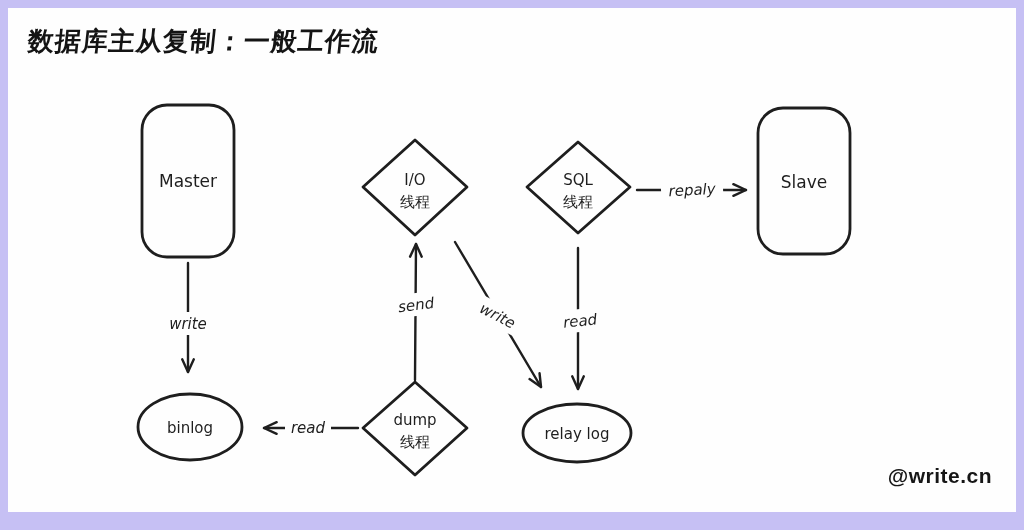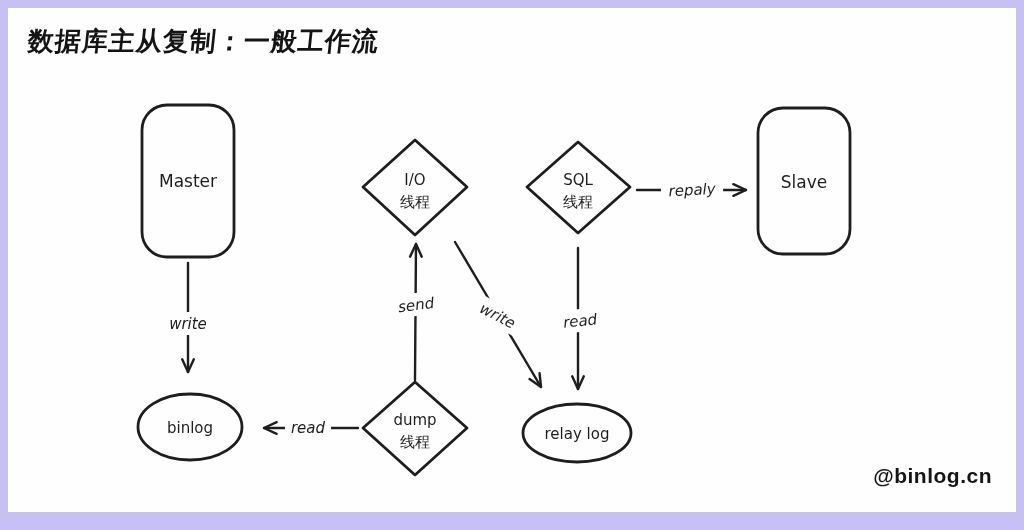--- a/index.html
+++ b/index.html
@@ -134,14 +134,14 @@
       <rect class="label-bg" x="557" y="309" width="46" height="23"></rect>
       <text class="edge-label" x="580" y="326">read</text>
     </g>
 
     <g transform="rotate(-3 692 189)">
       <rect class="label-bg" x="661" y="178" width="62" height="23"></rect>
       <text class="edge-label" x="692" y="195">repaly</text>
     </g>
   </svg>
 
-  <div class="watermark">@binlog.cn</div>
+  <div class="watermark">@write.cn</div>
 </div>
 
 </body></html>

